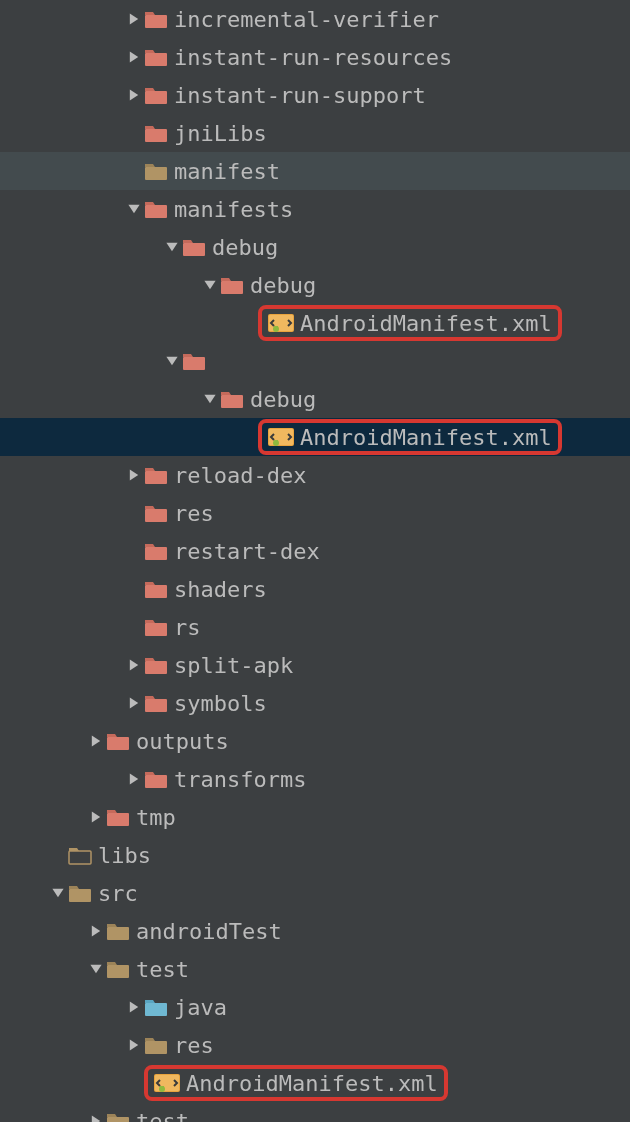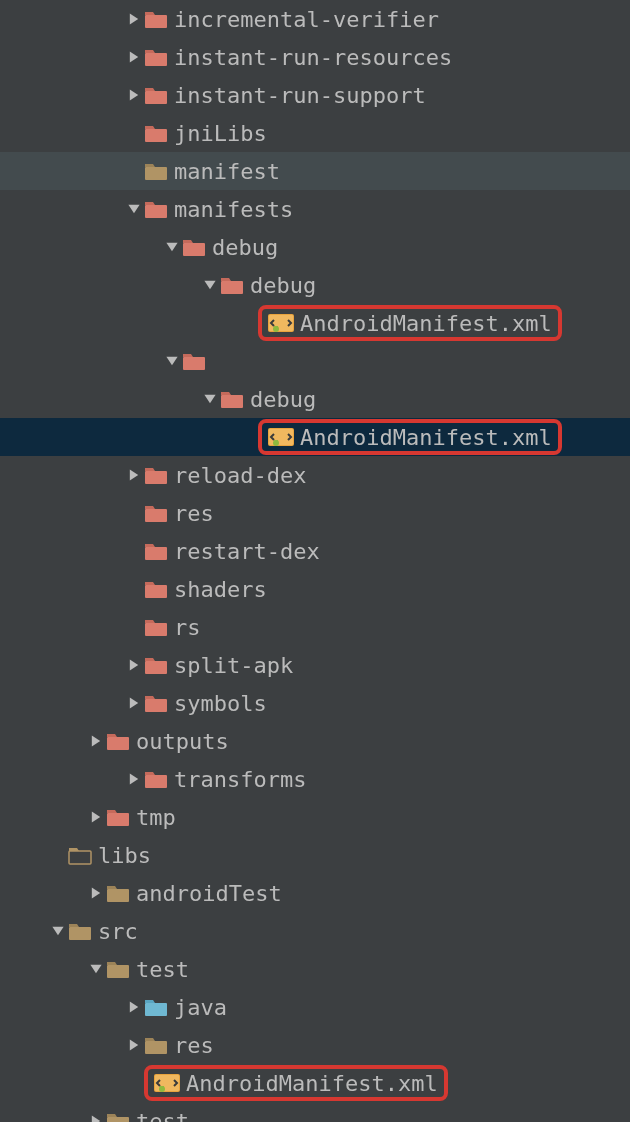--- a/index.html
+++ b/index.html
@@ -384,48 +384,48 @@
       <span class="arrow"></span>
       <span class="icon folder-empty">
         <svg viewBox="0 0 24 20" width="24" height="20">
           <path class="ftab" d="M1 3 L9 3 L11 6 L1 6 Z"></path>
           <rect class="fbody" x="1" y="6" width="22" height="13" rx="1"></rect>
         </svg>
       </span>
       <span class="label">libs</span>
     </div>
     <div class="tree-row">
+      <span class="spacer" style="width: 48px;"></span>
+      <span class="arrow">
+        <svg viewBox="0 0 10 10">
+          <polygon points="1,2 9,2 5,8" fill="#bbbbbb"></polygon>
+        </svg>
+      </span>
+      <span class="icon folder-tan">
+        <svg viewBox="0 0 24 20" width="24" height="20">
+          <path class="ftab" d="M1 3 L9 3 L11 6 L1 6 Z"></path>
+          <rect class="fbody" x="1" y="6" width="22" height="13" rx="1"></rect>
+        </svg>
+      </span>
+      <span class="label">src</span>
+    </div>
+    <div class="tree-row">
       <span class="spacer" style="width: 86px;"></span>
       <span class="arrow">
         <svg viewBox="0 0 10 10">
           <polygon points="2,1 8,5 2,9" fill="#bbbbbb"></polygon>
         </svg>
       </span>
       <span class="icon folder-tan">
         <svg viewBox="0 0 24 20" width="24" height="20">
           <path class="ftab" d="M1 3 L9 3 L11 6 L1 6 Z"></path>
           <rect class="fbody" x="1" y="6" width="22" height="13" rx="1"></rect>
         </svg>
       </span>
       <span class="label">androidTest</span>
-    </div>
-    <div class="tree-row">
-      <span class="spacer" style="width: 48px;"></span>
-      <span class="arrow">
-        <svg viewBox="0 0 10 10">
-          <polygon points="1,2 9,2 5,8" fill="#bbbbbb"></polygon>
-        </svg>
-      </span>
-      <span class="icon folder-tan">
-        <svg viewBox="0 0 24 20" width="24" height="20">
-          <path class="ftab" d="M1 3 L9 3 L11 6 L1 6 Z"></path>
-          <rect class="fbody" x="1" y="6" width="22" height="13" rx="1"></rect>
-        </svg>
-      </span>
-      <span class="label">src</span>
     </div>
     <div class="tree-row">
       <span class="spacer" style="width: 86px;"></span>
       <span class="arrow">
         <svg viewBox="0 0 10 10">
           <polygon points="1,2 9,2 5,8" fill="#bbbbbb"></polygon>
         </svg>
       </span>
       <span class="icon folder-tan">
         <svg viewBox="0 0 24 20" width="24" height="20">

